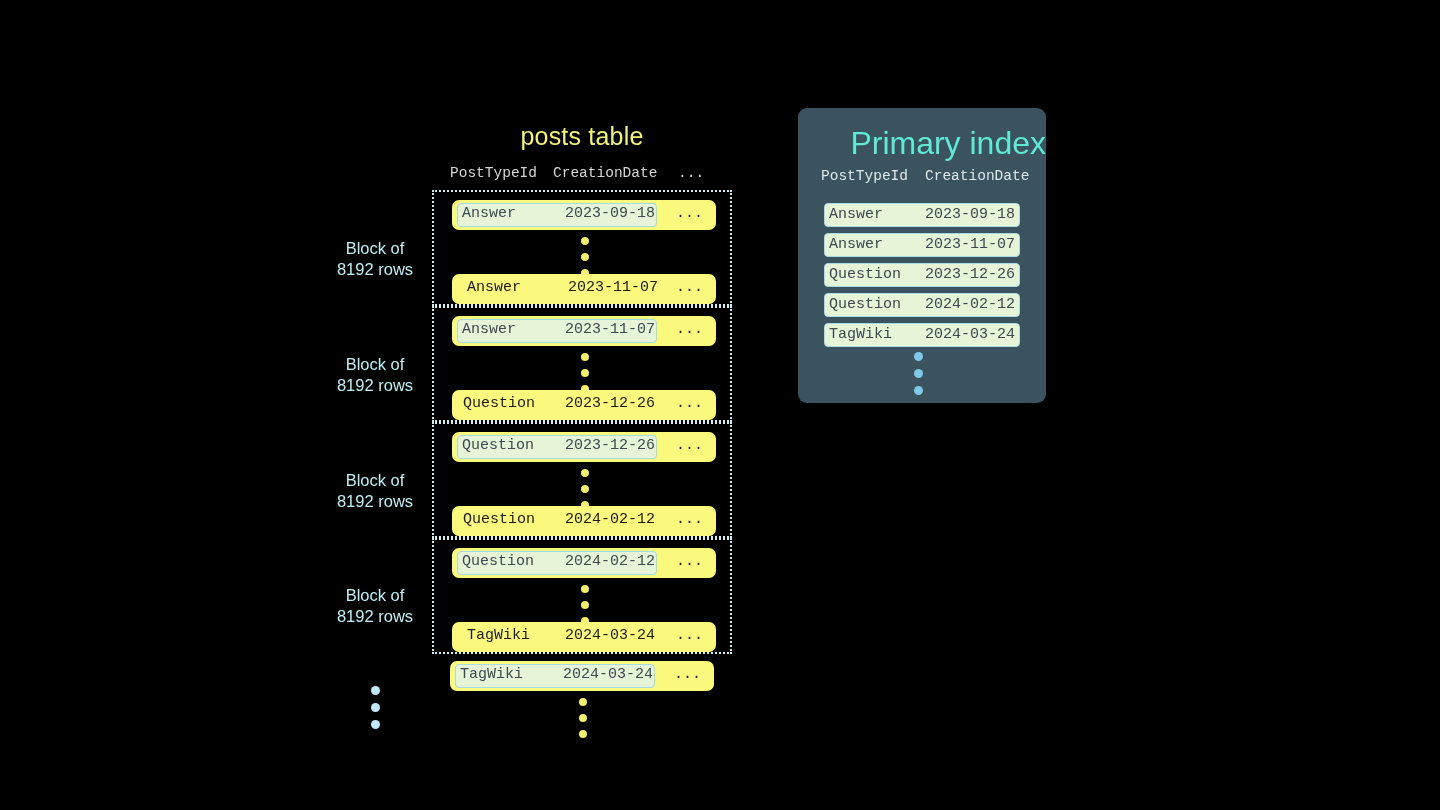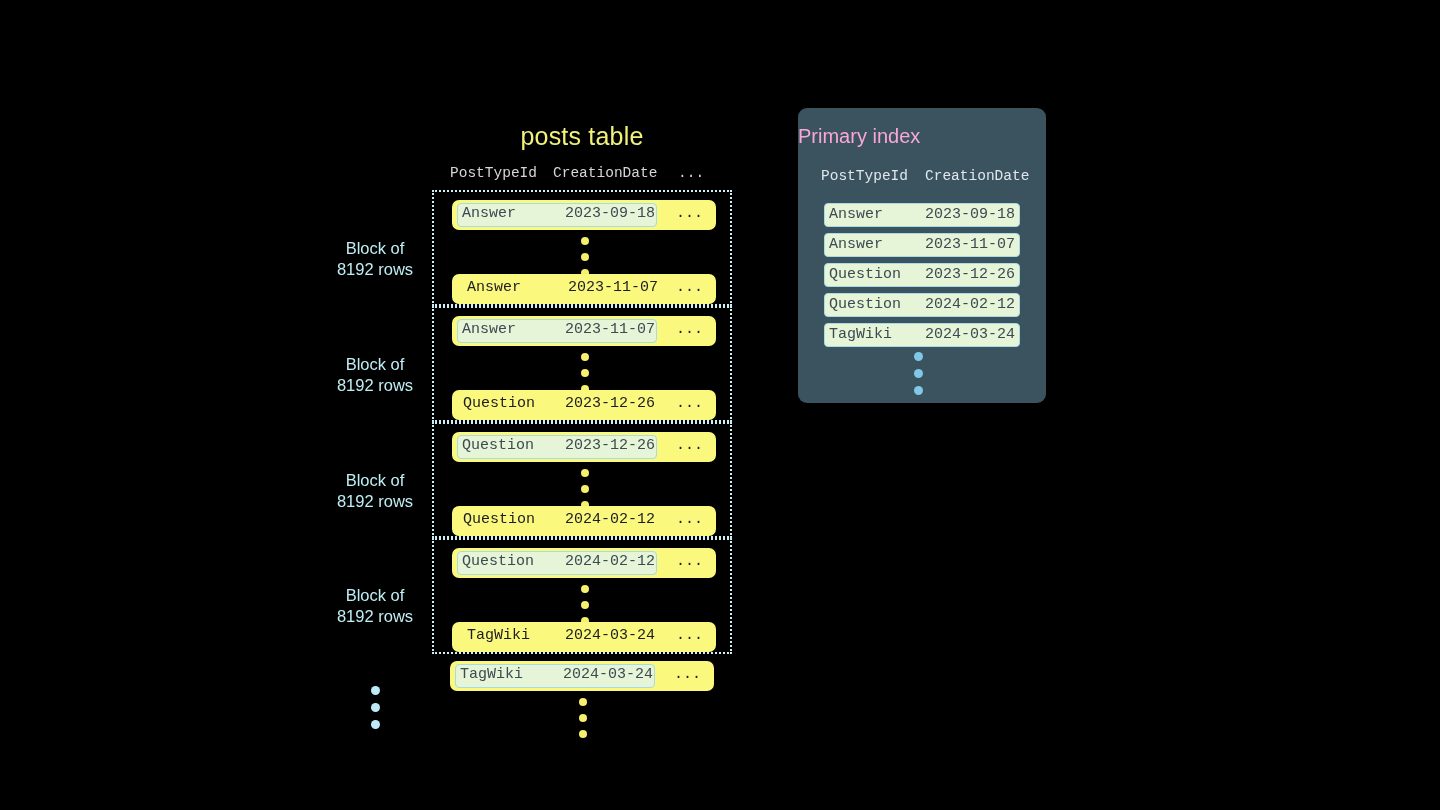--- a/index.html
+++ b/index.html
@@ -168,23 +168,23 @@
     width: 248px;
     height: 295px;
     background: #3b525f;
     border-radius: 9px;
   }
   #primary-index-title {
     position: absolute;
     left: 0;
     top: 17px;
     width: 248px;
-    text-align: left;
-    color: #f9a8d4;
-    font-size: 20px;
+    text-align: right;
+    color: #5eead4;
+    font-size: 32px;
     font-weight: 400;
   }
   #primary-index-header {
     position: absolute;
     left: 0;
     top: 60px;
     width: 248px;
     height: 22px;
     font-size: 14.5px;
     color: #dfe9ec;

